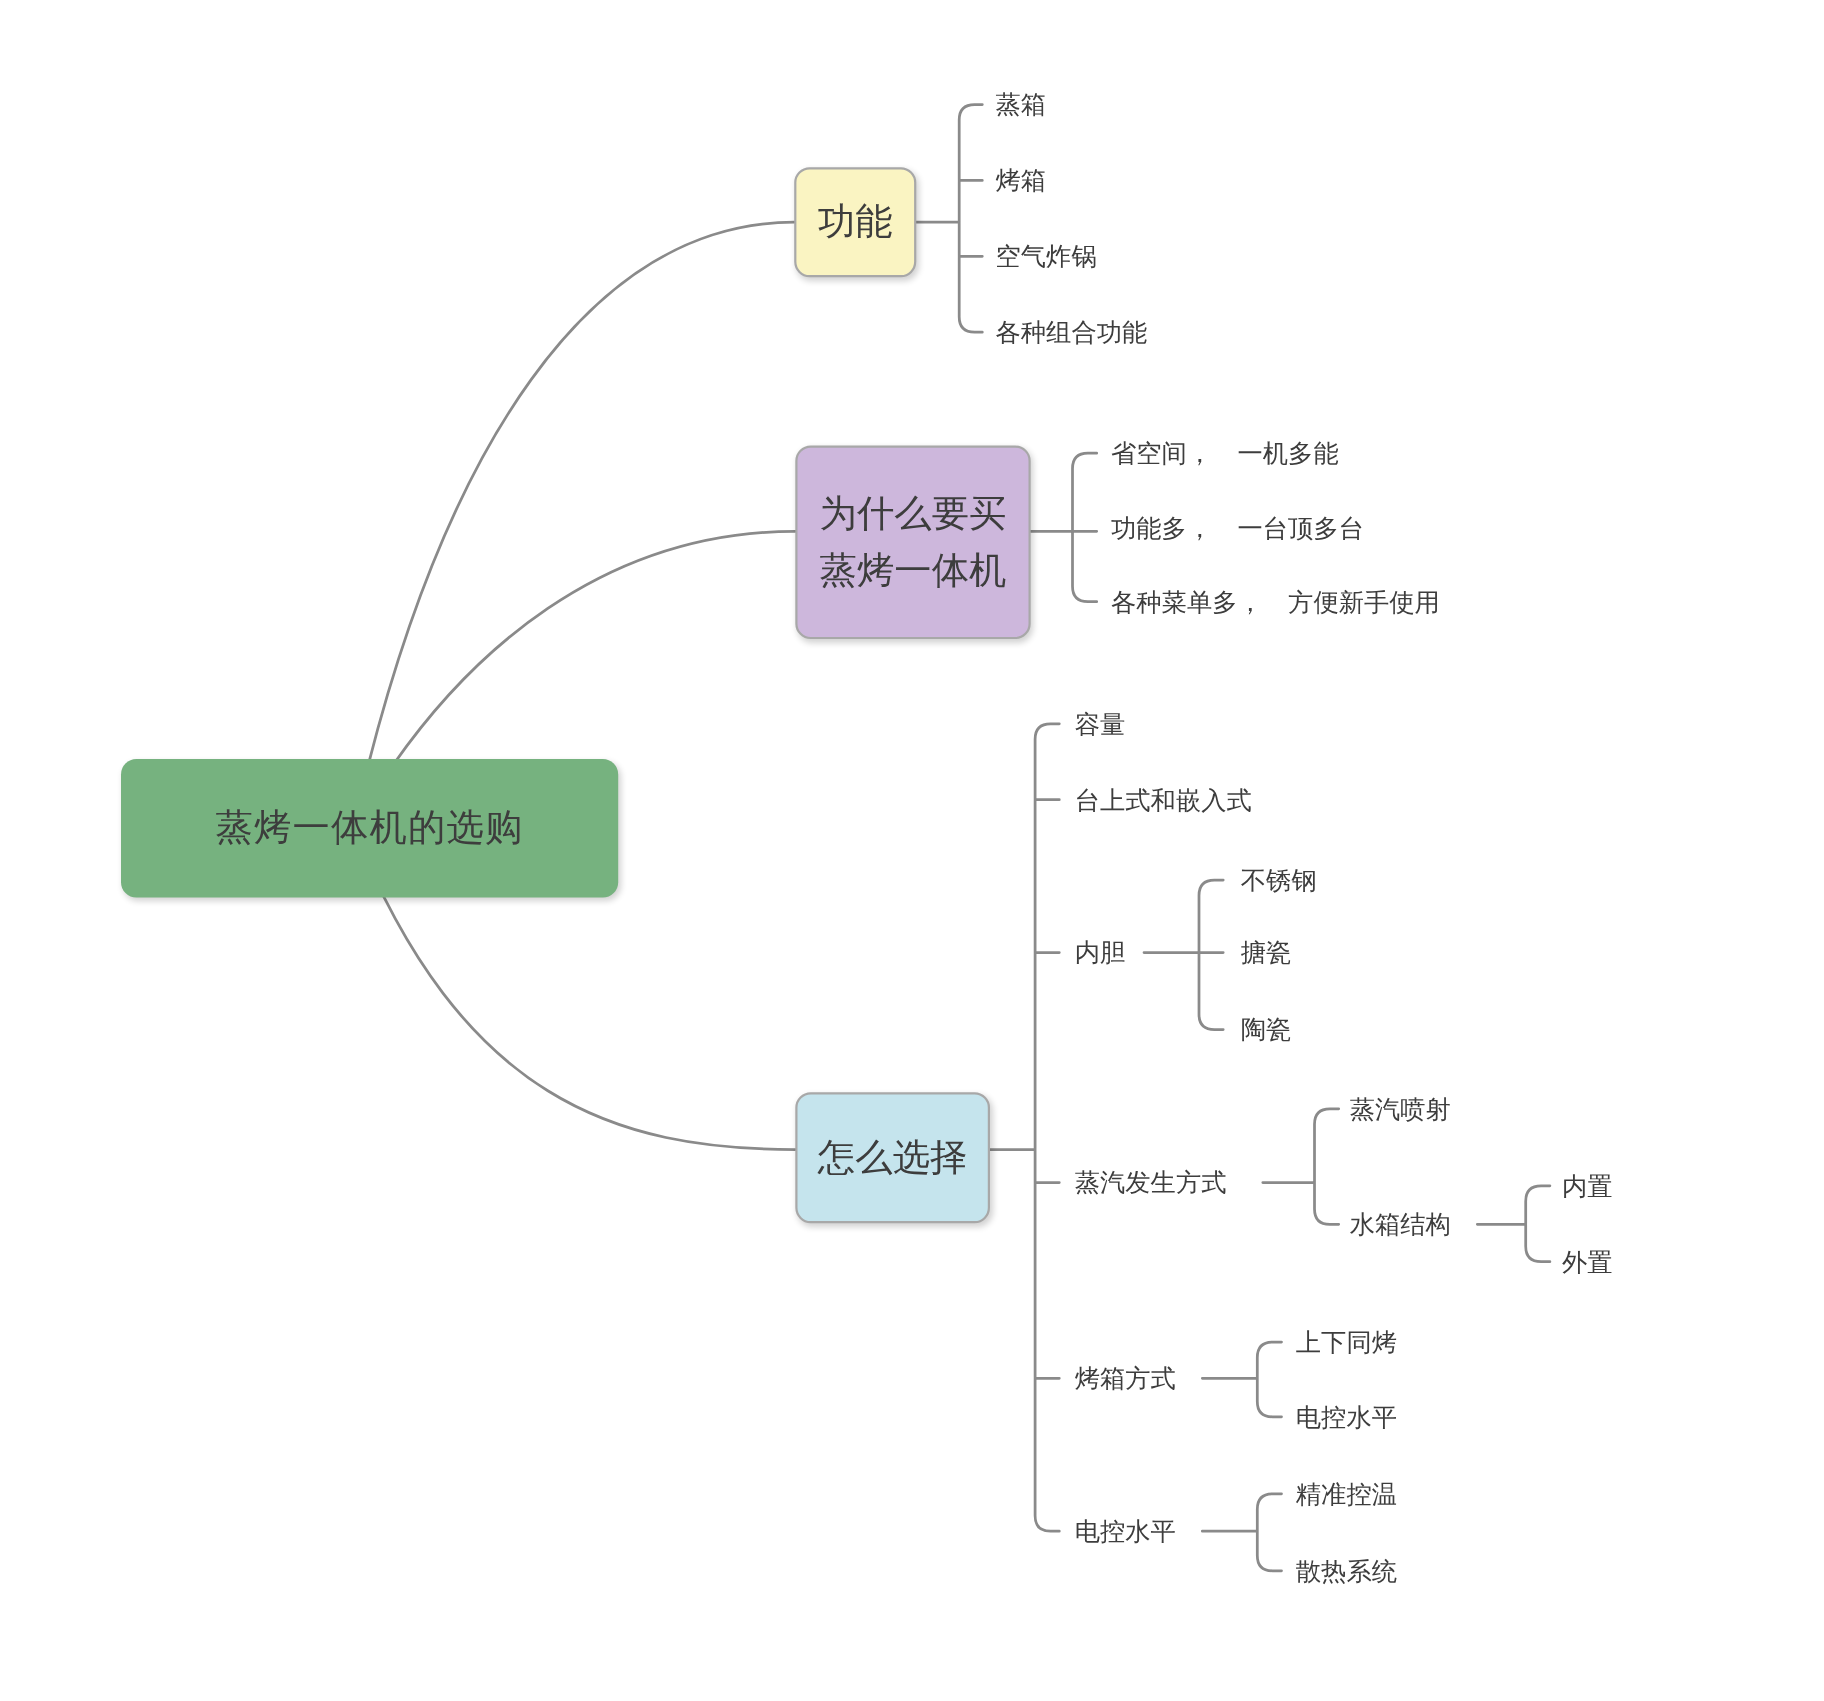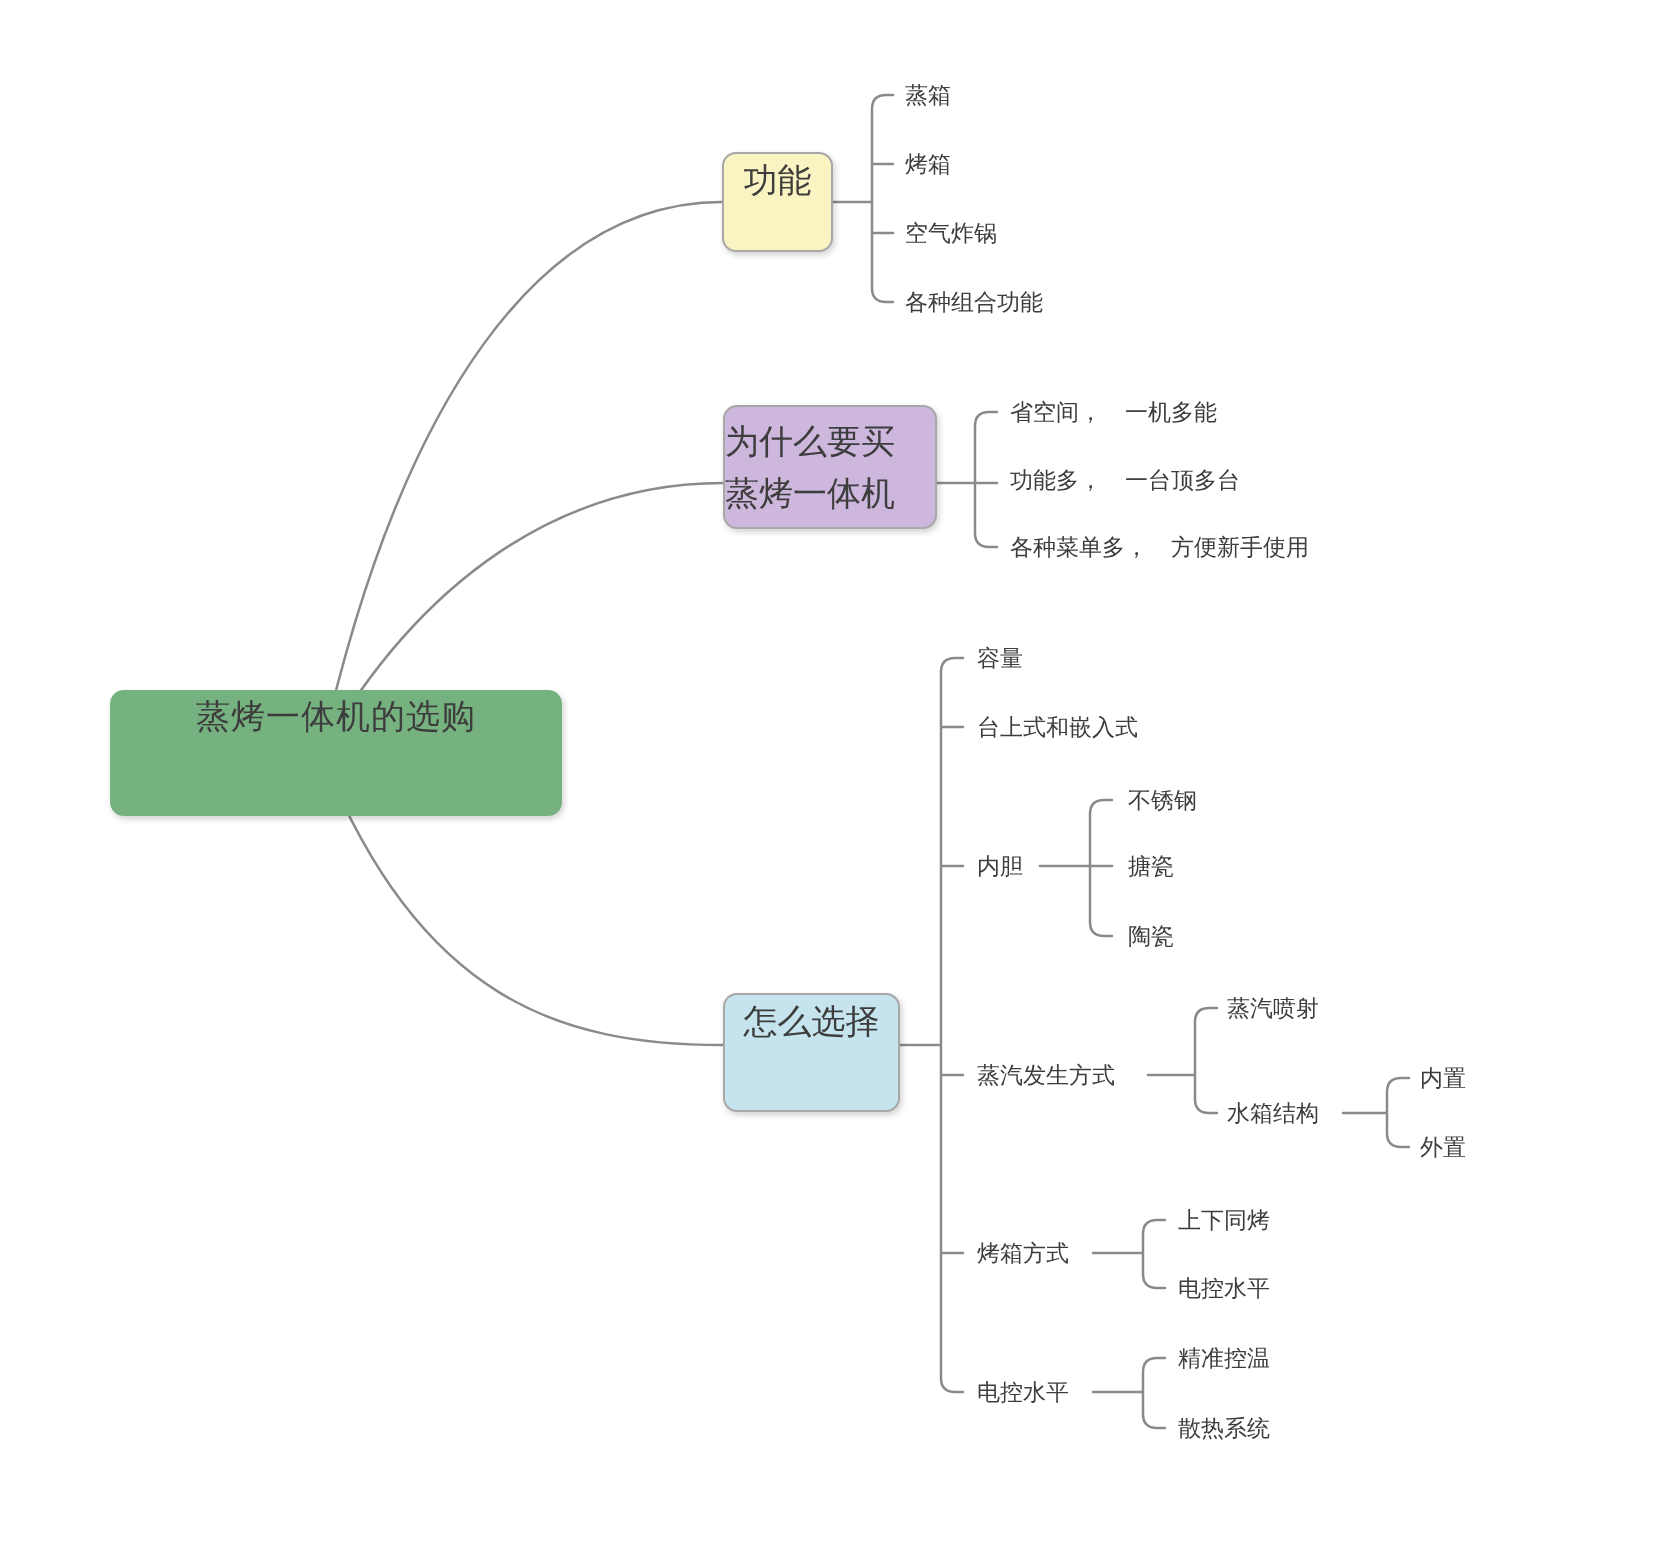--- a/index.html
+++ b/index.html
@@ -5,26 +5,26 @@
   :root{
     --root-fill:#76B27F; --root-text:#FFFFFF;
     --function-fill:#FAF4C2; --why-fill:#CDB7DC; --how-fill:#C5E4ED;
     --box-border:#A8A8A8; --line:#8A8A8A; --text:#3D3D3D; --canvas-bg:#FFFFFF;
   }
   html,body{margin:0;padding:0;}
   body{background:var(--canvas-bg);font-family:"Liberation Sans","DejaVu Sans",sans-serif;}
   .canvas{position:relative;width:1658px;height:1546px;background:var(--canvas-bg);overflow:hidden;}
   svg.wires{position:absolute;left:0;top:0;z-index:0;}
   svg.wires path{fill:none;stroke:var(--line);stroke-width:2.5;stroke-linecap:round;}
-  .box{position:absolute;z-index:1;display:flex;justify-content:center;
+  .box{position:absolute;z-index:1;display:flex;align-items:center;justify-content:center;
        border-radius:14px;box-shadow:2px 3px 6px rgba(0,0,0,0.18);box-sizing:border-box;}
   .box-root{left:110px;top:690px;width:452px;height:126px;background:var(--root-fill);}
   .box-root .lbl{color:var(--root-text);font-size:40px;letter-spacing:1px;}
   .box-function{left:722px;top:152px;width:111px;height:100px;background:var(--function-fill);border:2px solid var(--box-border);}
-  .box-why{left:723px;top:405px;width:214px;height:124px;background:var(--why-fill);border:2px solid var(--box-border);flex-direction:column;}
+  .box-why{left:723px;top:405px;width:214px;height:176px;background:var(--why-fill);border:2px solid var(--box-border);flex-direction:column;}
   .box-how{left:723px;top:993px;width:177px;height:119px;background:var(--how-fill);border:2px solid var(--box-border);}
   .box .lbl{color:var(--text);font-size:34px;white-space:nowrap;line-height:52px;}
   .leaf{position:absolute;z-index:1;transform:translateY(-50%);white-space:nowrap;
         color:var(--text);font-size:23px;line-height:34px;}
 </style>
 </head>
 <body>
 
 <div class="canvas">
 

